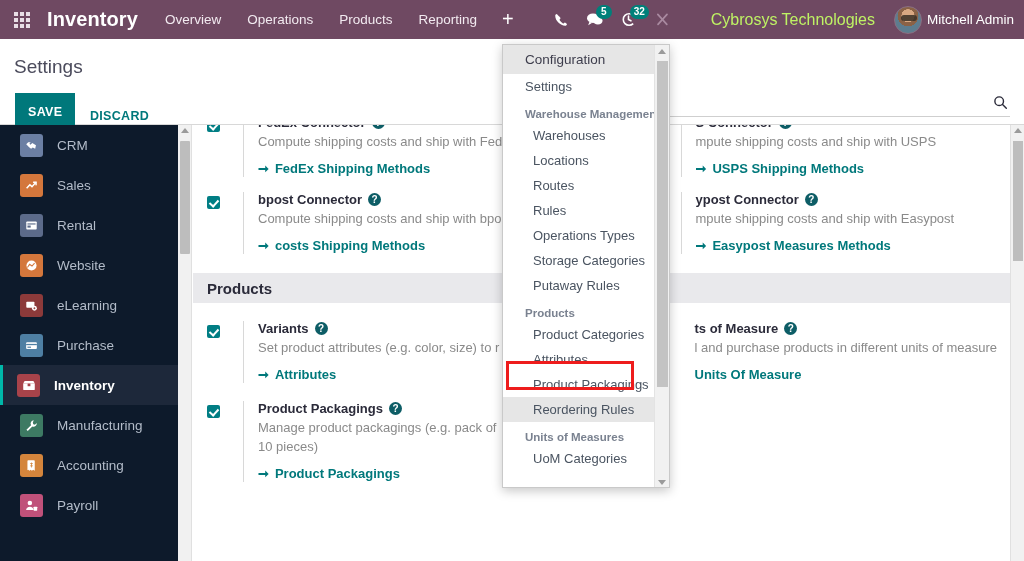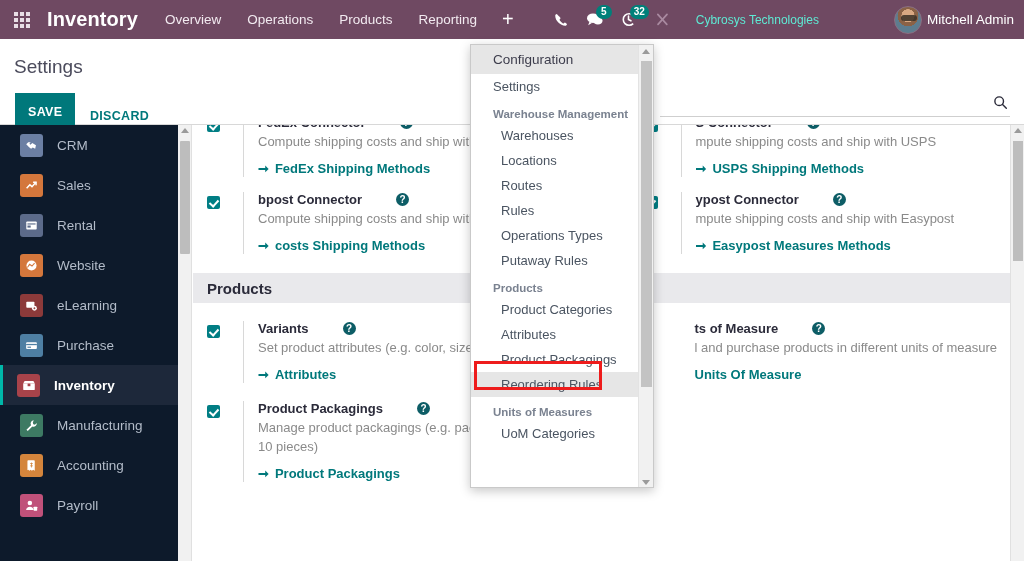--- a/index.html
+++ b/index.html
@@ -67,22 +67,22 @@
     background: #00807a;
     color: #fff;
     border-radius: 9px;
     font-size: 10px; font-weight: bold;
     line-height: 13px;
     min-width: 16px; height: 14px;
     padding: 0 4px;
     text-align: center;
   }
   .nav-company {
-    font-size: 12px; color: #5eead4;
-    margin-left: 16px; margin-right: 10px;
+    font-size: 16px; color: #bef264;
+    margin-left: 31px; margin-right: 10px;
     white-space: nowrap; cursor: pointer;
   }
   .nav-user {
     display: flex; align-items: center;
     margin-left: auto; margin-right: 10px;
     cursor: pointer;
   }
   .avatar {
     width: 28px; height: 28px; border-radius: 50%;
     background: radial-gradient(circle at 50% 34%, #d8a882 0 30%, #8a6246 31% 48%, #5d7d8f 49% 100%);
@@ -244,21 +244,20 @@
   .setting-body {
     margin-left: 23px;
     border-left: 1px solid #d8d8d8;
     padding-left: 14px;
     flex: 1;
   }
   .setting-title {
     font-size: 13px; font-weight: bold; color: #2b2b3a;
     display: flex; align-items: center;
     white-space: nowrap;
-    gap: 28px;
   }
   .q-mark {
     display: inline-flex; align-items: center; justify-content: center;
     width: 13px; height: 13px; border-radius: 50%;
     background: #0d5d66; color: #ffffff;
     font-size: 10px; font-weight: bold;
     margin-left: 6px; line-height: 1;
     cursor: pointer;
   }
   .setting-desc {
@@ -284,22 +283,22 @@
     width: 817px;
     position: relative; left: 0;
   }
   .section-band h3 {
     font-size: 15px; color: #2b2b3a; font-weight: bold;
   }
 
   
   .dropdown {
     position: absolute;
-    left: 470px; top: 44px;
-    width: 184px; height: 444px;
+    left: 502px; top: 44px;
+    width: 168px; height: 444px;
     background: #ffffff;
     border: 1px solid #c9c9c9;
     box-shadow: 0 3px 10px rgba(0,0,0,.22);
     z-index: 60;
     overflow: hidden;
   }
   .dd-scroll {
     position: absolute; right: 0; top: 0;
     width: 15px; height: 444px;
     background: #f1f1f1;
@@ -702,20 +701,21 @@
       <div class="dd-header">Configuration</div>
 
       <div class="dd-item root">Settings</div>
 
       <div class="dd-group">Warehouse Management</div>
       <div class="dd-item">Warehouses</div>
       <div class="dd-item">Locations</div>
       <div class="dd-item">Routes</div>
       <div class="dd-item">Rules</div>
       <div class="dd-item">Operations Types</div>
+      <div class="dd-item">Storage Categories</div>
       <div class="dd-item">Putaway Rules</div>
 
       <div class="dd-group">Products</div>
       <div class="dd-item">Product Categories</div>
       <div class="dd-item">Attributes</div>
       <div class="dd-item">Product Packagings</div>
       <div class="dd-item hover">Reordering Rules</div>
 
       <div class="dd-group">Units of Measures</div>
       <div class="dd-item">UoM Categories</div>

